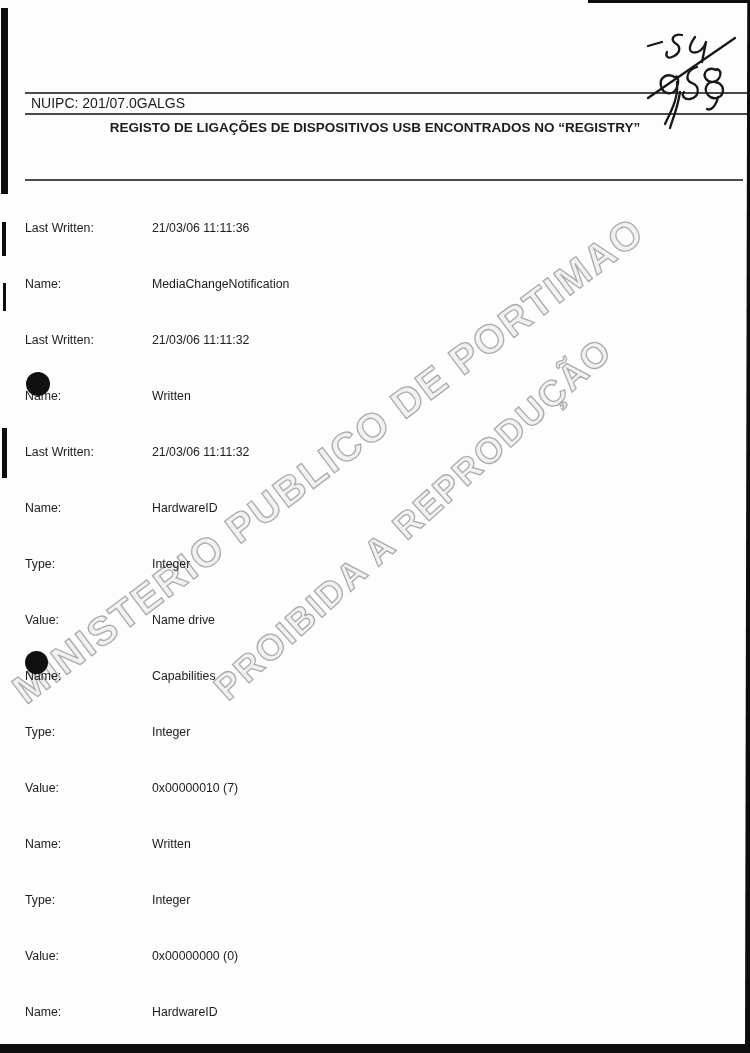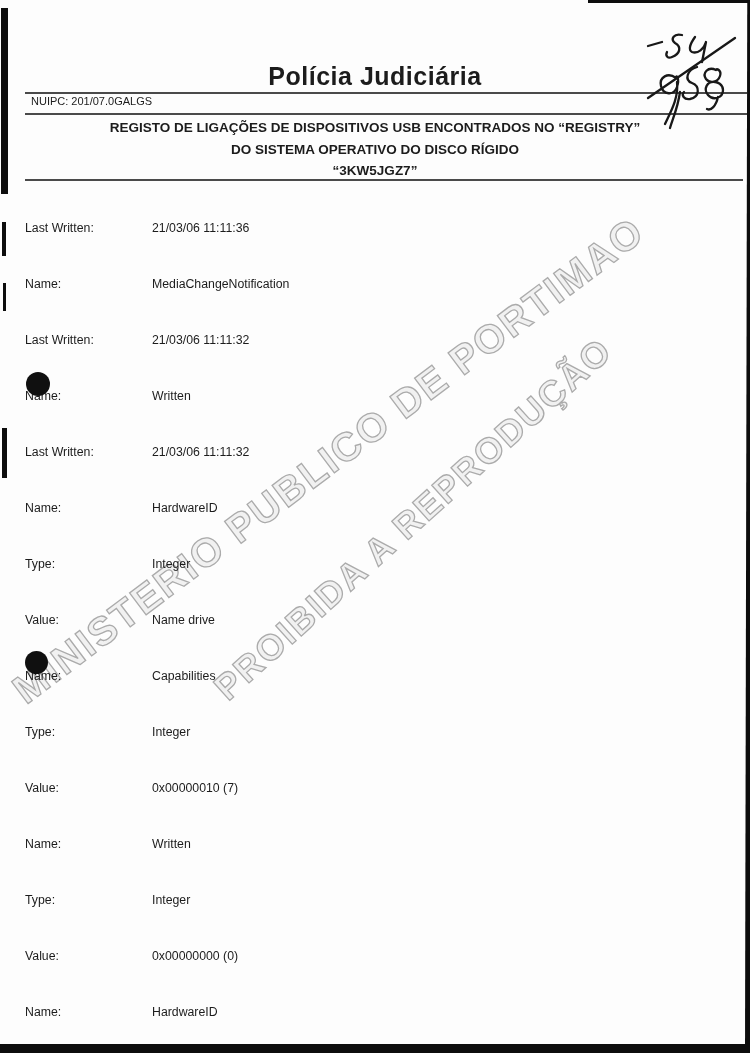--- a/index.html
+++ b/index.html
@@ -22,21 +22,21 @@
   .edge-left-4{left:2px;top:428px;width:5px;height:50px;}
   
   .title{
     position:absolute;left:0;right:0;top:62px;
     text-align:center;font-size:25px;font-weight:bold;letter-spacing:.5px;
   }
   .rule{position:absolute;height:2px;background:#4a4a4a;}
   .rule-1{left:25px;right:3px;top:92px;}
   .rule-2{left:25px;right:3px;top:113px;}
   .rule-3{left:25px;right:7px;top:179px;}
-  .nuipc{position:absolute;left:31px;top:95px;font-size:11px;}
+  .nuipc{position:absolute;left:31px;top:95px;font-size:14px;}
   .subhead{position:absolute;left:0;right:0;text-align:center;font-weight:bold;font-size:13.5px;}
   .subhead-1{top:120px;}
   .subhead-2{top:142px;}
   .subhead-3{top:163px;}
   
   .watermark{
     position:absolute;z-index:1;white-space:nowrap;font-weight:bold;
     color:rgba(160,160,160,0.12);
     -webkit-text-stroke:1.3px #ababab;
     letter-spacing:2px;transform-origin:0 50%;
@@ -67,27 +67,24 @@
   <div class="edge edge-right"></div>
   <div class="edge edge-bottom"></div>
   <div class="edge edge-left-1"></div>
   <div class="edge edge-left-2"></div>
   <div class="edge edge-left-3"></div>
   <div class="edge edge-left-4"></div>
 
   <div class="watermark wm-1">MINISTERIO PUBLICO DE PORTIMAO</div>
   <div class="watermark wm-2">PROIBIDA A REPRODUÇÃO</div>
 
-  <div class="title">Polícia Judiciária</div>
   <div class="rule rule-1"></div>
   <div class="nuipc">NUIPC: 201/07.0GALGS</div>
   <div class="rule rule-2"></div>
   <div class="subhead subhead-1">REGISTO DE LIGAÇÕES DE DISPOSITIVOS USB ENCONTRADOS NO “REGISTRY”</div>
-  <div class="subhead subhead-2">DO SISTEMA OPERATIVO DO DISCO RÍGIDO</div>
-  <div class="subhead subhead-3">“3KW5JGZ7”</div>
   <div class="rule rule-3"></div>
 
   <div class="registry">
     <div class="row">
       <span class="lbl">Last Written:</span>
       <span class="val">21/03/06 11:11:36</span>
     </div>
   
     <div class="row">
       <span class="lbl">Name:</span>

